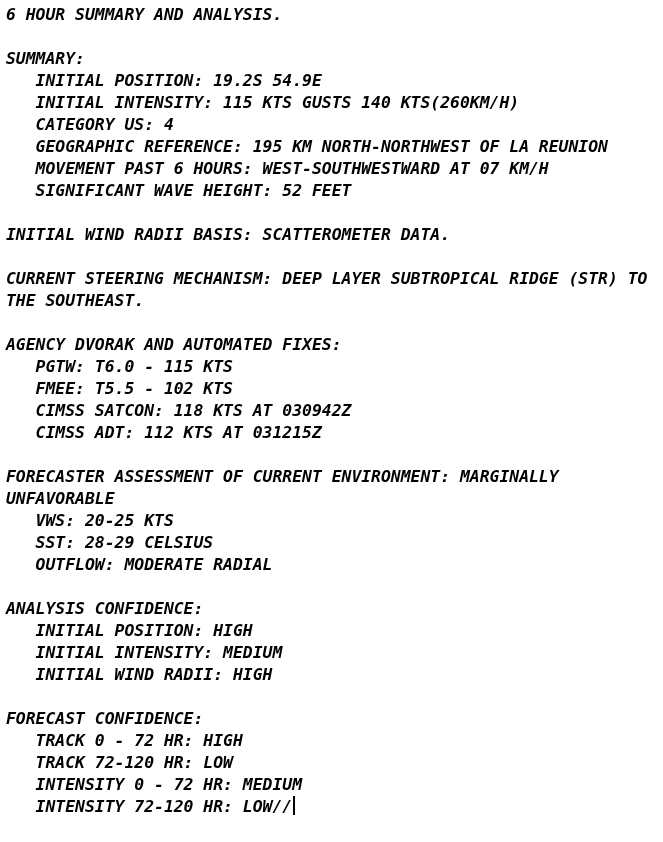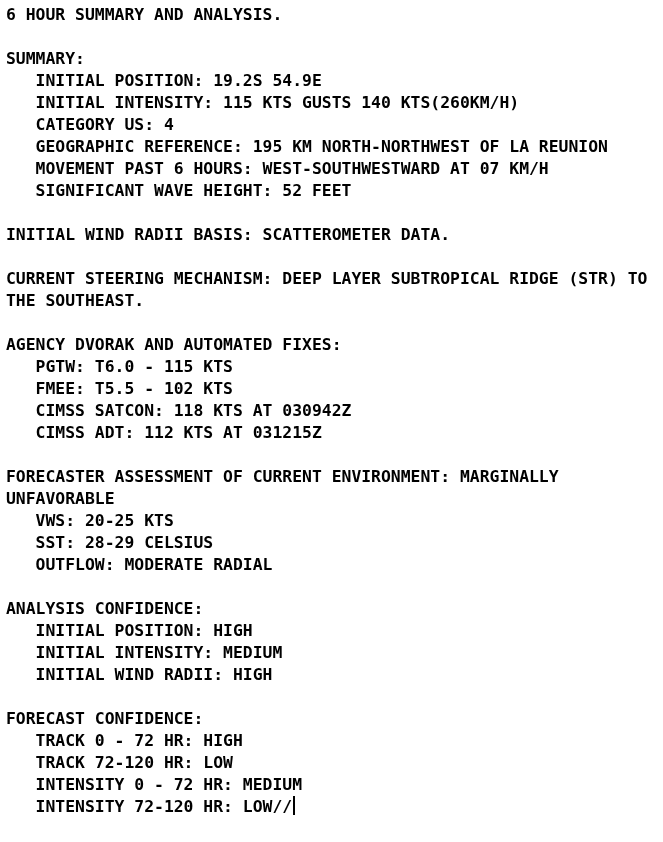--- a/index.html
+++ b/index.html
@@ -6,20 +6,21 @@
     margin: 0;
     padding: 0;
     background: #ffffff;
   }
   .page {
     position: relative;
     width: 663px;
     height: 842px;
     background: #ffffff;
     overflow: hidden;
+    font-style: italic;
   }
   .text-area {
     position: absolute;
     top: 0;
     left: 0;
     width: 657px;
     padding: 4px 0 0 6px;
     font-family: "DejaVu Sans Mono", "Liberation Mono", monospace;
     font-weight: 700;
     font-size: 16.4px;

